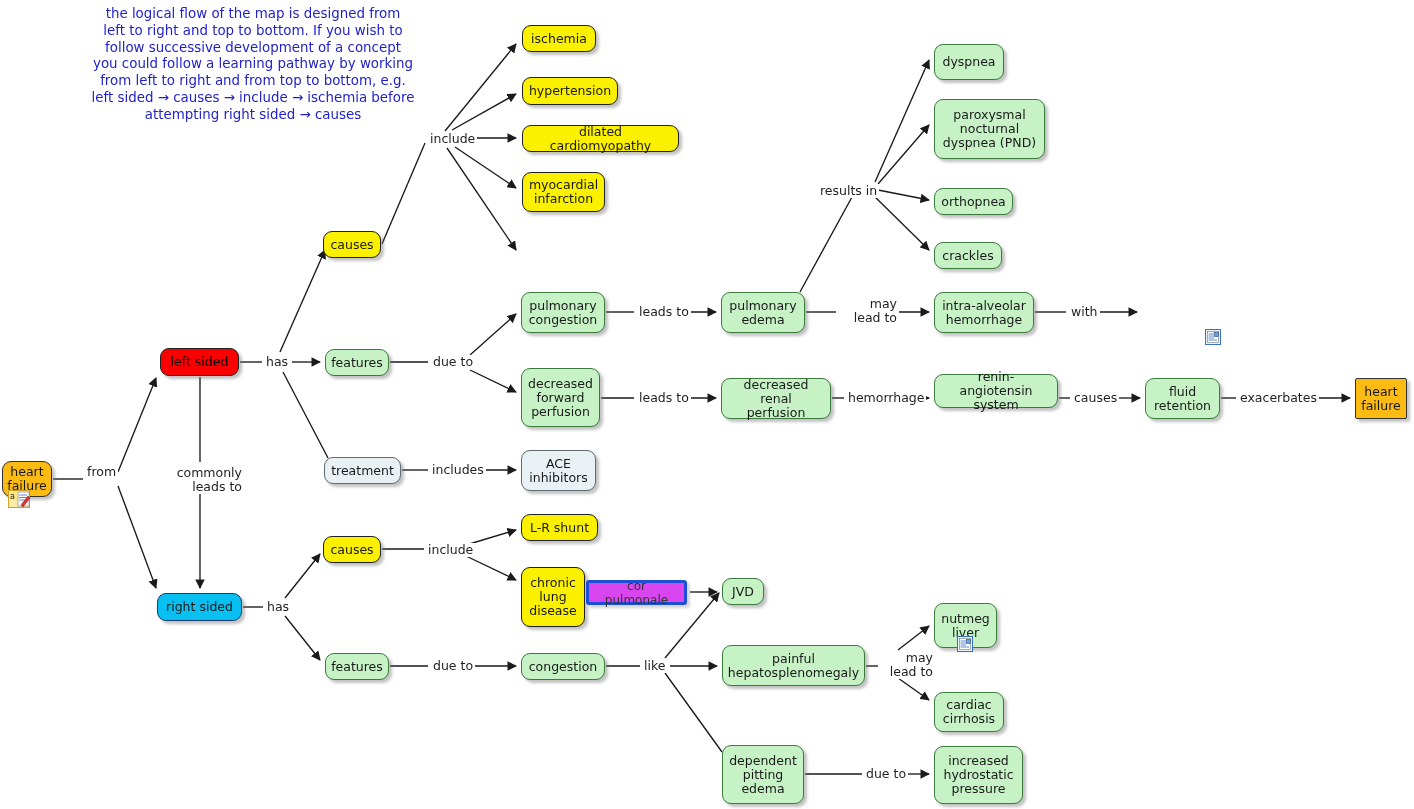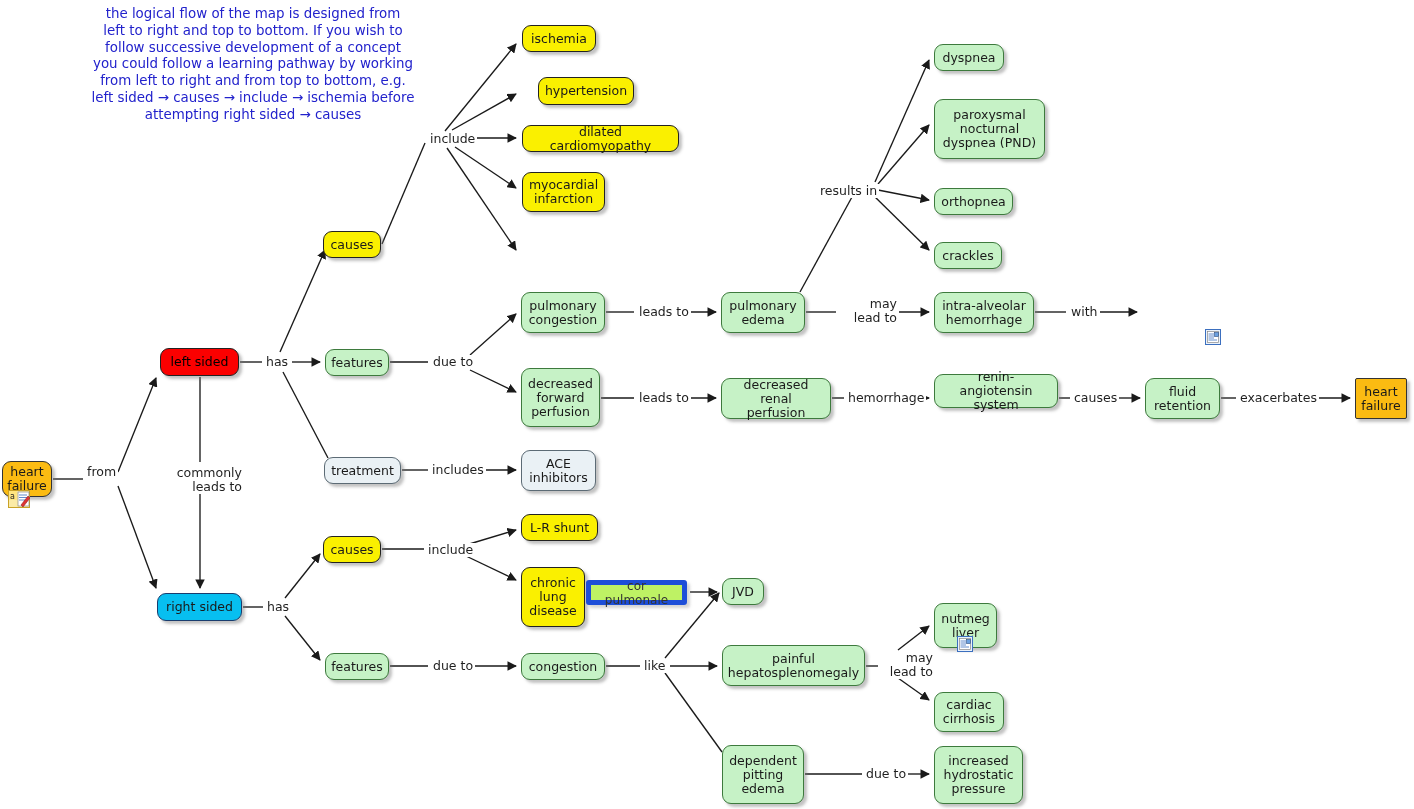--- a/index.html
+++ b/index.html
@@ -46,22 +46,22 @@
     white-space: pre-line;
   }
   .node.green   { background: #C6F2C6; border-color: #3d7a3d; }
   .node.yellow  { background: #FAF000; border-color: #222; }
   .node.red     { background: #FB0000; border-color: #222; color:#000000; }
   .node.cyan    { background: #07BFF0; border-color: #1a3d6e; }
   .node.orange  { background: #FBBB12; border-color: #333; }
   .node.pale    { background: #EAF1F5; border-color: #5c6b75; }
   .node.square  { border-radius: 2px; }
   .node.plain   {
-    background: #bef264;
-    border: 5px solid #1d4ed8;
+    background: #d946ef;
+    border: 3px solid #1d4ed8;
     border-radius: 3px;
     box-shadow: 3px 3px 3px rgba(150,150,150,0.4);
     color: #333;
   }
 
   .link-label {
     position: absolute;
     font-size: 12.5px;
     line-height: 14px;
     color: #1f1f1f;
@@ -205,21 +205,21 @@
   </div>
 
   <div class="node red" style="left:160px; top:348px; width:79px;  height:28px;">left sided</div>
   <div class="node cyan" style="left:157px; top:593px; width:85px;  height:28px;">right sided</div>
 
   <div class="node yellow" style="left:323px; top:231px; width:58px; height:27px;">causes</div>
   <div class="node green" style="left:325px; top:349px; width:64px; height:27px;">features</div>
   <div class="node pale" style="left:324px; top:457px; width:77px; height:27px;">treatment</div>
 
   <div class="node yellow" style="left:522px; top:25px;  width:74px;  height:27px;">ischemia</div>
-  <div class="node yellow" style="left:538px; top:77px;  width:96px;  height:28px;">hypertension</div>
+  <div class="node yellow" style="left:522px; top:77px;  width:96px;  height:28px;">hypertension</div>
   <div class="node yellow" style="left:522px; top:125px; width:157px; height:27px;">dilated cardiomyopathy</div>
   <div class="node yellow" style="left:522px; top:172px; width:83px;  height:40px;">myocardial
 infarction</div>
 
   <div class="node green" style="left:521px;  top:292px; width:84px;  height:41px;">pulmonary
 congestion</div>
   <div class="node green" style="left:721px;  top:292px; width:84px;  height:41px;">pulmonary
 edema</div>
   <div class="node green" style="left:934px;  top:292px; width:100px; height:41px;">intra-alveolar
 hemorrhage</div>
@@ -243,21 +243,21 @@
   <div class="node green" style="left:934px;  top:374px; width:124px; height:34px;">renin-angiotensin
 system</div>
   <div class="node green" style="left:1145px; top:378px; width:75px;  height:41px;">fluid
 retention</div>
   <div class="node orange square" style="left:1355px; top:378px; width:52px; height:41px;">heart
 failure</div>
 
   <div class="node pale" style="left:521px; top:450px; width:75px; height:41px;">ACE
 inhibitors</div>
 
-  <div class="node green" style="left:934px; top:44px;  width:70px;  height:27px;">dyspnea</div>
+  <div class="node green" style="left:934px; top:44px;  width:70px;  height:36px;">dyspnea</div>
   <div class="node green" style="left:934px; top:99px;  width:111px; height:60px;">paroxysmal
 nocturnal
 dyspnea (PND)</div>
   <div class="node green" style="left:934px; top:188px; width:79px;  height:27px;">orthopnea</div>
   <div class="node green" style="left:934px; top:242px; width:68px;  height:27px;">crackles</div>
 
   <div class="node yellow" style="left:323px; top:536px; width:58px; height:27px;">causes</div>
   <div class="node green" style="left:325px; top:653px; width:64px; height:27px;">features</div>
 
   <div class="node yellow" style="left:521px; top:514px; width:77px; height:27px;">L-R shunt</div>

